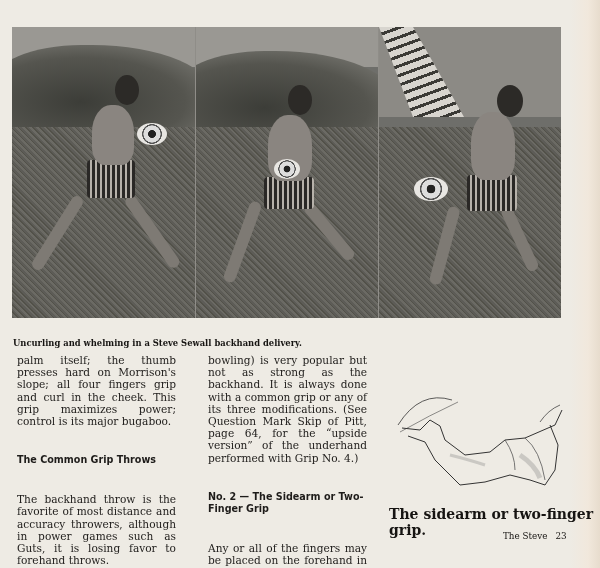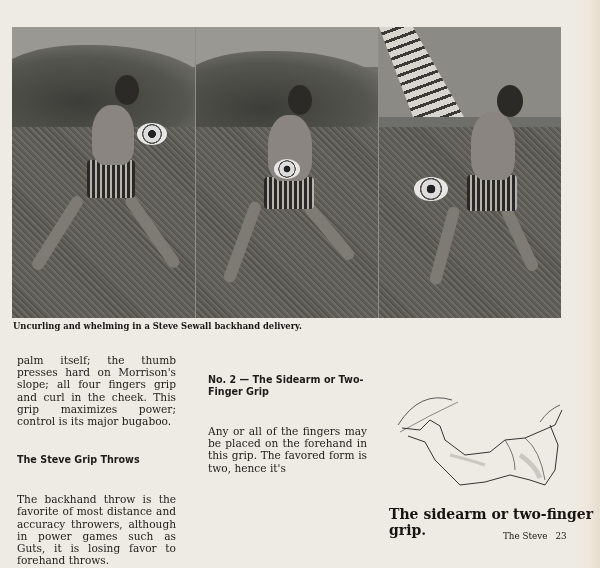--- a/index.html
+++ b/index.html
@@ -26,21 +26,21 @@
       background: repeating-linear-gradient(45deg, #5d5c57 0 2px, #6b6a64 2px 4px, #525149 4px 5px); }
     .panel .person-body { position: absolute; background: #8a8580; border-radius: 45% 45% 30% 30%; }
     .panel .person-head { position: absolute; background: #2c2a27; border-radius: 50%; }
     .panel .shorts { position: absolute; background: repeating-linear-gradient(90deg, #2a2826 0 3px, #b6b1aa 3px 5px); border-radius: 4px; }
     .panel .leg { position: absolute; background: #7e7a74; border-radius: 6px; transform-origin: top center; }
     .panel .disc { position: absolute; border-radius: 50%; background: radial-gradient(circle, #222 0 20%, #ddd 22% 45%, #555 47% 52%, #e8e6e2 54%); }
     .panel .stairs { position: absolute; background: repeating-linear-gradient(160deg, #d8d5cf 0 6px, #3b3a36 6px 9px); }
     .divider { position: absolute; top: 0; width: 1px; height: 291px; background: #8f8d88; }
 
     .photo-caption {
-      position: absolute; left: 13px; top: 321px; font-size: 8.4px; font-weight: bold;
+      position: absolute; left: 13px; top: 338px; font-size: 8.4px; font-weight: bold;
       font-family: "DejaVu Serif", serif; color: #161412; letter-spacing: 0;
     }
     .col { position: absolute; font-size: 10.6px; line-height: 12.2px; text-align: justify; }
     .col p { margin: 7px; }
     .col-left { left: 10px; top: 347px; width: 173px; }
     .col-mid { left: 201px; top: 347px; width: 173px; }
     .heading {
       font-family: "DejaVu Sans", sans-serif; font-weight: bold; font-size: 9.6px;
       line-height: 12px; margin: 0; text-align: left;
     }
@@ -98,27 +98,28 @@
     <div class="person-head" style="left:118px;top:58px;width:26px;height:32px;"></div>
     <div class="disc" style="left:35px;top:150px;width:34px;height:24px;"></div>
   </div>
 </div>
 
 <div class="photo-caption">Uncurling and whelming in a Steve Sewall backhand delivery.</div>
 
 <div class="col col-left">
   <p>palm itself; the thumb presses hard on Morrison's slope; all four fingers grip and curl in the cheek. This grip maximizes power; control is its major bugaboo.</p>
   <p style="height:13px;"></p>
-  <p class="heading">The Steve Grip Throws</p>
+  <p class="heading">The Common Grip Throws</p>
   <p style="height:13px;"></p>
   <p>The backhand throw is the favorite of most distance and accuracy throwers, although in power games such as Guts, it is losing favor to forehand throws.</p>
   <p class="indent">The underhand throw (basic or</p>
 </div>
 
 <div class="col col-mid">
+  <p>bowling) is very popular but not as strong as the backhand. It is always done with a common grip or any of its three modifications. (See Question Mark Skip of Pitt, page 64, for the “upside version” of the underhand performed with Grip No. 4.)</p>
   <p style="height:13px;"></p>
   <p class="heading">No. 2 — The Sidearm or Two-Finger Grip</p>
   <p style="height:13px;"></p>
   <p>Any or all of the fingers may be placed on the forehand in this grip. The favored form is two, hence it's</p>
 </div>
 
 <svg class="sketch" viewBox="0 0 180 125">
   <path d="M8 55 Q30 20 62 30" fill="none" stroke="#333" stroke-width="0.8"></path>
   <path d="M10 62 Q40 45 68 32" fill="none" stroke="#444" stroke-width="0.6"></path>
   <path d="M12 58 L30 60 L40 50 L50 56 L55 70 L75 85 L100 82 L115 70 L135 68 L165 55 L172 40" fill="none" stroke="#333" stroke-width="1"></path>

